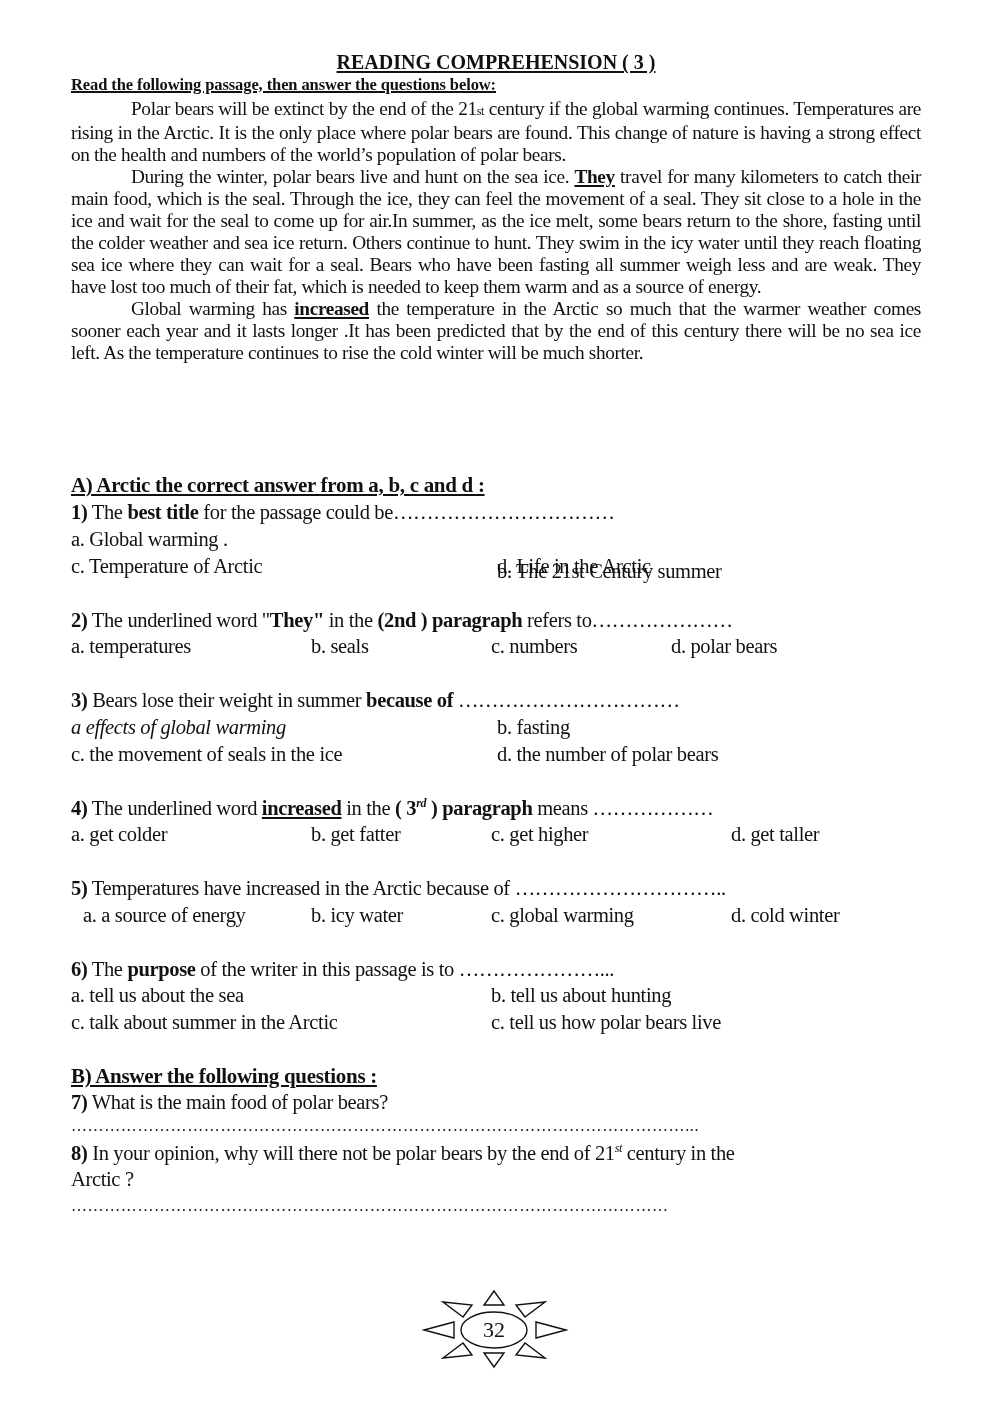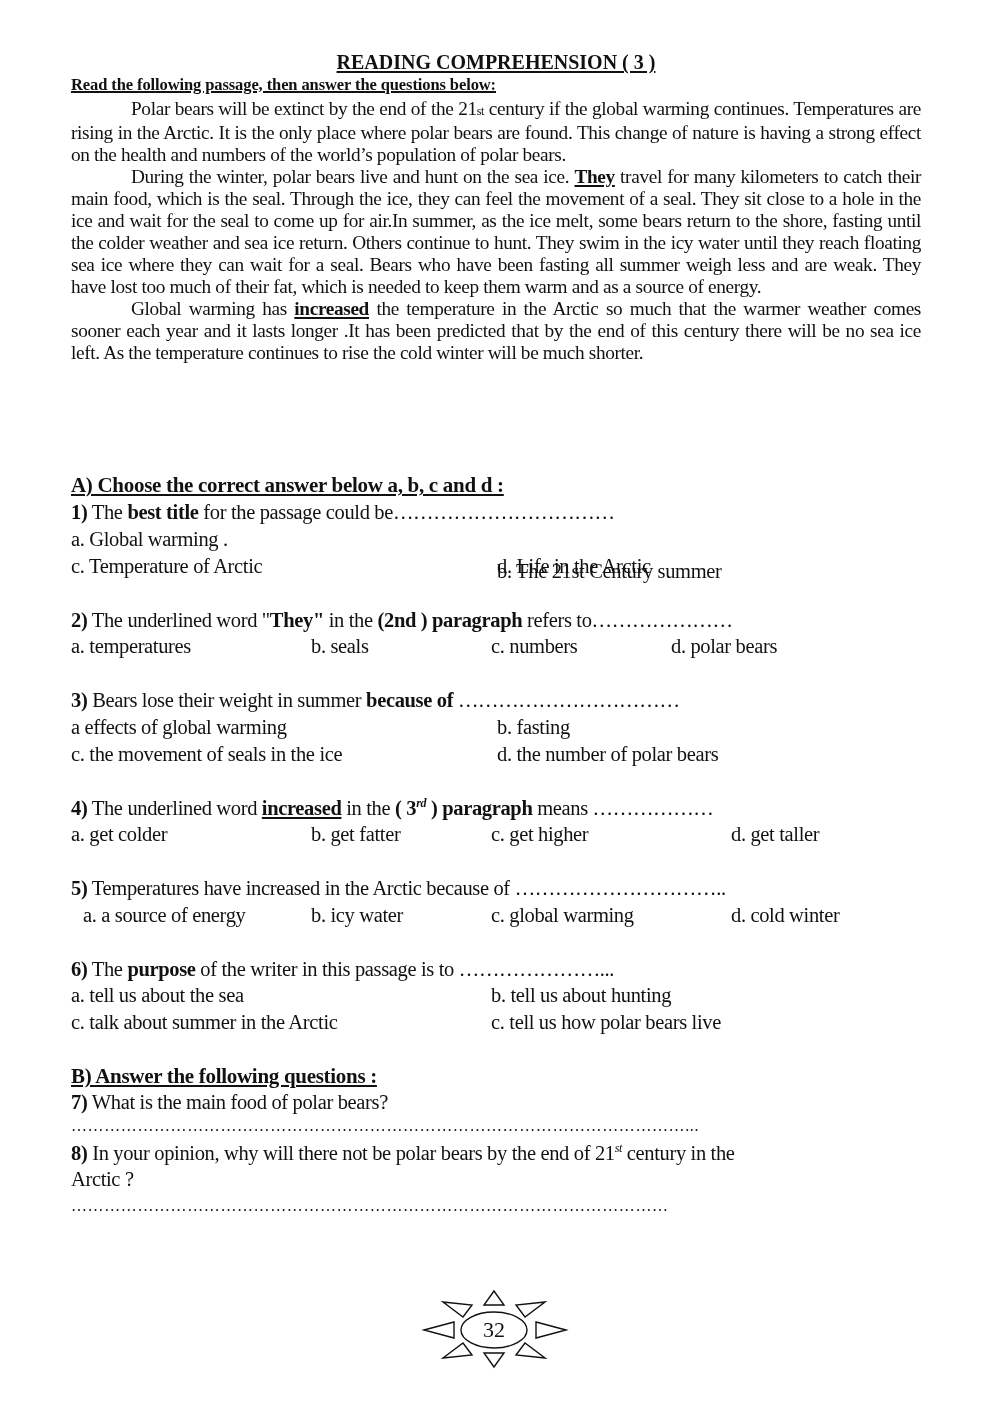--- a/index.html
+++ b/index.html
@@ -47,42 +47,42 @@
 
   <div class="title"><span>READING COMPREHENSION ( 3 )</span></div>
   <div class="instructions">Read the following passage, then answer the questions below:</div>
 
   <div class="passage" style="top:98px;">
     <p><span>Polar bears will be extinct by the end of the 21</span><span class="small-st">st</span><span> century if the global warming continues. Temperatures are rising in the Arctic. It is the only place where polar bears are found. This change of nature is having a strong effect on the health and numbers of the world’s population of polar bears.</span></p>
     <p><span>During the winter, polar bears live and hunt on the sea ice. </span><span class="ul">They</span><span> travel for many kilometers to catch their main food, which is the seal. Through the ice, they can feel the movement of a seal. They sit close to a hole in the ice and wait for the seal to come up for air.In summer, as the ice melt, some bears return to the shore, fasting until the colder weather and sea ice return. Others continue to hunt. They swim in the icy water until they reach floating sea ice where they can wait for a seal. Bears who have been fasting all summer weigh less and are weak. They have lost too much of their fat, which is needed to keep them warm and as a source of energy.</span></p>
     <p><span>Global warming has </span><span class="ul">increased</span><span> the temperature in the Arctic so much that the warmer weather comes sooner each year and it lasts longer .It has been predicted that by the end of this century there will be no sea ice left. As the temperature continues to rise the cold winter will be much shorter.</span></p>
   </div>
 
-  <div class="section-heading" style="top:472px;">A) Choose the correct answer below a, b, c and d :</div>
+  <div class="section-heading" style="top:472px;">A) Arctic the correct answer from a, b, c and d :</div>
 
   <div class="line" style="top:499px;">
     <b>1)</b><span> The </span><b>best title</b><span> for the passage could be……………………………</span>
   </div>
   <div class="opt" style="left:71px; top:526px;">a. Global warming .</div>
   <div class="opt" style="left:497px; top:526px;margin-top:32px;">b. The 21st Century summer</div>
   <div class="opt" style="left:71px; top:553px;">c. Temperature of Arctic</div>
   <div class="opt" style="left:497px; top:553px;">d. Life in the Arctic</div>
 
   <div class="line" style="top:607px;">
     <b>2)</b><span> The underlined word "</span><b>They"</b><span>  in the </span><b>(2nd ) paragraph</b><span> refers to…………………</span>
   </div>
   <div class="opt" style="left:71px; top:633px;">a. temperatures</div>
   <div class="opt" style="left:311px; top:633px;">b. seals</div>
   <div class="opt" style="left:491px; top:633px;">c. numbers</div>
   <div class="opt" style="left:671px; top:633px;">d. polar bears</div>
 
   <div class="line" style="top:687px;">
     <b>3)</b><span> Bears lose their weight in summer  </span><b>because of</b><span>  ……………………………</span>
   </div>
-  <div class="opt" style="left:71px; top:714px;">a effects of global warming</div>
+  <div class="opt" style="left:71px; top:714px;font-style:italic;">a effects of global warming</div>
   <div class="opt" style="left:497px; top:714px;">b. fasting</div>
   <div class="opt" style="left:71px; top:741px;">c. the movement of seals in the ice</div>
   <div class="opt" style="left:497px; top:741px;">d. the number of polar bears</div>
 
   <div class="line" style="top:795px;">
     <b>4)</b><span> The underlined word </span><b class="u">increased</b><span> in the </span><b>( 3</b><sup><b>rd</b></sup><b> ) paragraph</b><span> means ………………</span>
   </div>
   <div class="opt" style="left:71px; top:821px;">a. get colder</div>
   <div class="opt" style="left:311px; top:821px;">b. get fatter</div>
   <div class="opt" style="left:491px; top:821px;">c. get higher</div>

